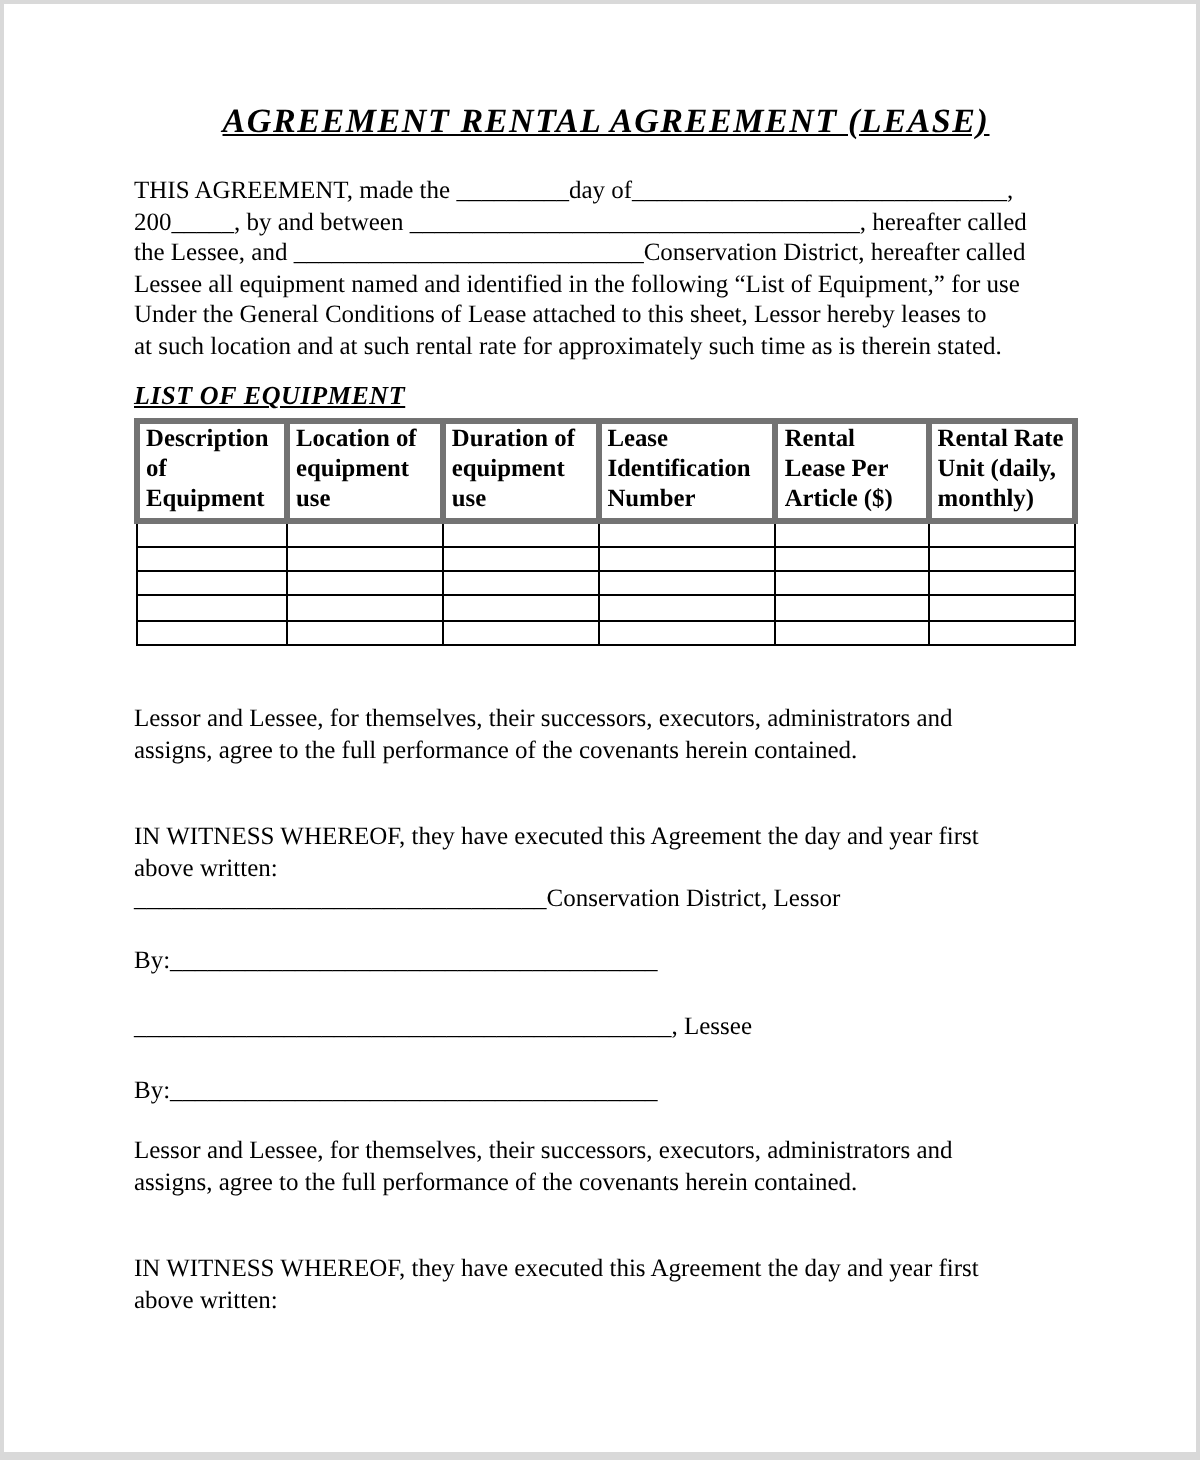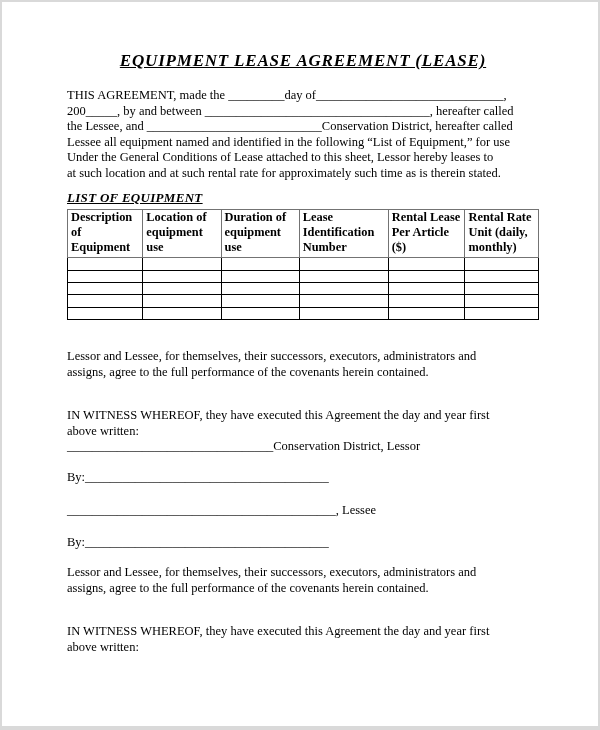--- a/index.html
+++ b/index.html
@@ -41,21 +41,21 @@
     margin-top: 9px;
     letter-spacing: 0.3px;
   }
   table.equipment {
     border-collapse: collapse;
     width: 472px;
     table-layout: fixed;
     margin-top: 3px;
   }
   table.equipment th {
-    border: 1px solid #737373;
+    border: 3px solid #737373;
     font-size: 12.4px;
     line-height: 15.2px;
     font-weight: bold;
     text-align: left;
     vertical-align: top;
     padding: 0 4px 2px 3px;
   }
   table.equipment td {
     border: 1px solid #000000;
     height: 12.4px;
@@ -74,21 +74,21 @@
   .sp-lessee { margin-top: 18px; }
   .sp-by2    { margin-top: 16px; }
   .sp-p4     { margin-top: 15px; }
   .sp-p5     { margin-top: 28px; }
 </style>
 </head>
 <body>
 
 <div class="page">
 
-  <div class="doc-title">EQUIPMENT LEASE AGREEMENT (LEASE)</div>
+  <div class="doc-title">AGREEMENT RENTAL AGREEMENT (LEASE)</div>
 
   <div>
     <div class="line">THIS AGREEMENT, made the _________day of______________________________,</div>
     <div class="line">200_____, by and between ____________________________________, hereafter called</div>
     <div class="line">the Lessee, and ____________________________Conservation District, hereafter called</div>
     <div class="line">Lessee all equipment named and identified in the following “List of Equipment,” for use</div>
     <div class="line">Under the General Conditions of Lease attached to this sheet, Lessor hereby leases to</div>
     <div class="line">at such location and at such rental rate for approximately such time as is therein stated.</div>
   </div>
 

